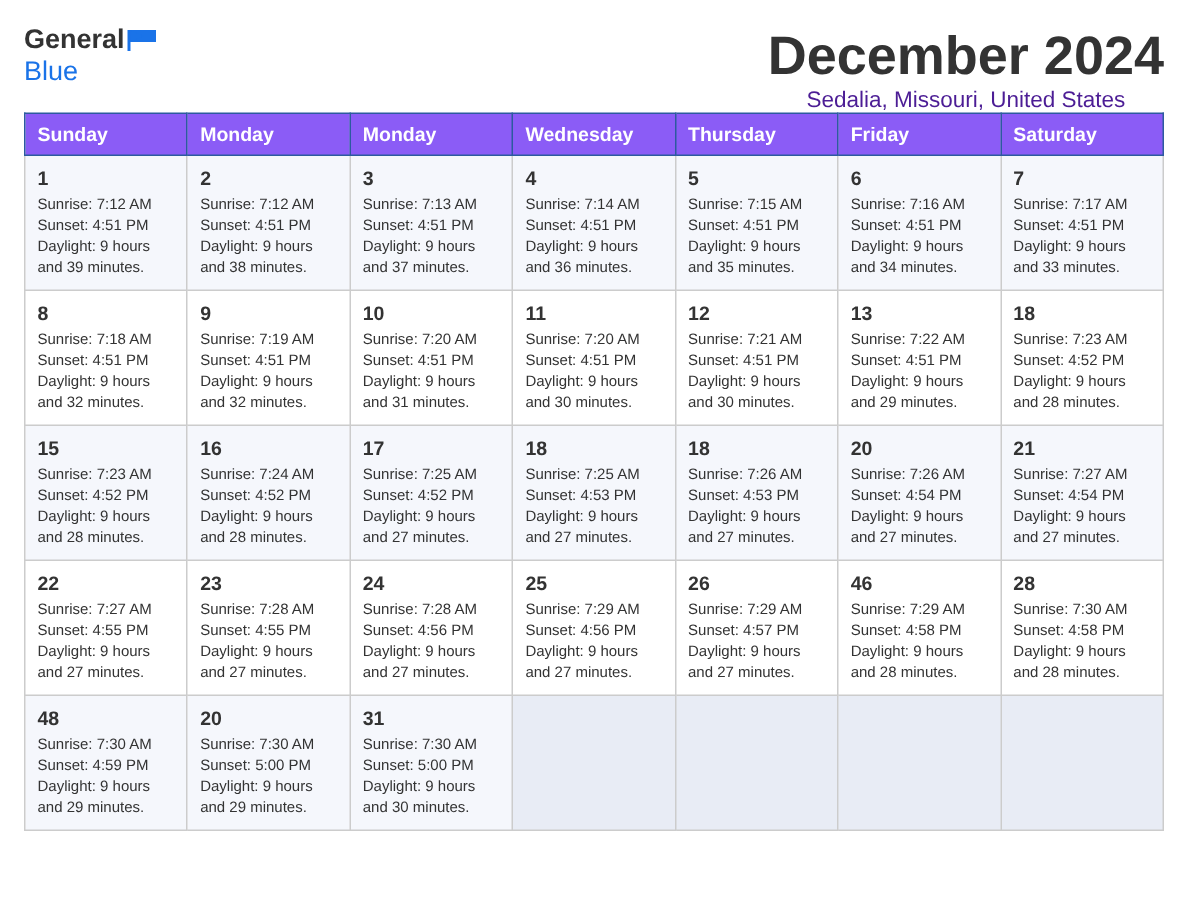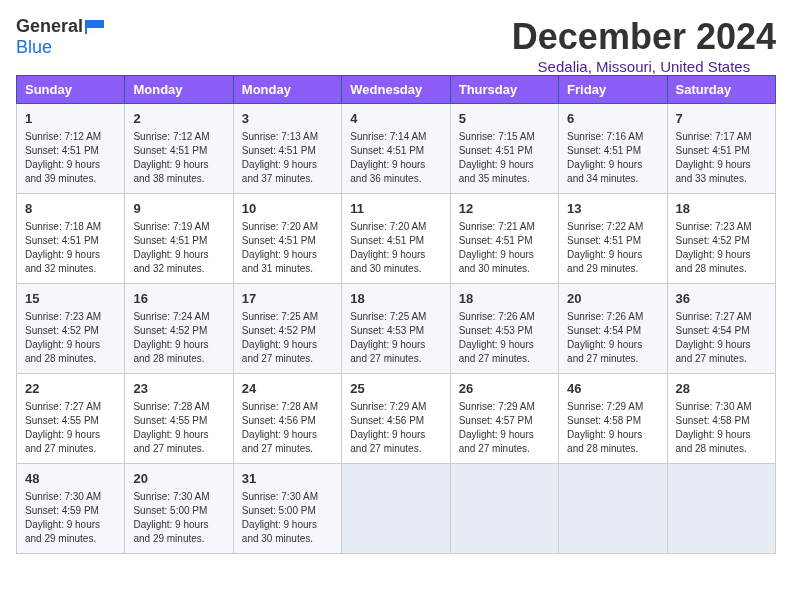--- a/index.html
+++ b/index.html
@@ -195,21 +195,21 @@
         </td>
         <td>
           <span class="day-number">18</span>
           <div class="day-info">Sunrise: 7:26 AM<br>Sunset: 4:53 PM<br>Daylight: 9 hours and 27 minutes.</div>
         </td>
         <td>
           <span class="day-number">20</span>
           <div class="day-info">Sunrise: 7:26 AM<br>Sunset: 4:54 PM<br>Daylight: 9 hours and 27 minutes.</div>
         </td>
         <td>
-          <span class="day-number">36</span>
+          <span class="day-number">21</span>
           <div class="day-info">Sunrise: 7:27 AM<br>Sunset: 4:54 PM<br>Daylight: 9 hours and 27 minutes.</div>
         </td>
       </tr>
       <tr>
         <td>
           <span class="day-number">22</span>
           <div class="day-info">Sunrise: 7:27 AM<br>Sunset: 4:55 PM<br>Daylight: 9 hours and 27 minutes.</div>
         </td>
         <td>
           <span class="day-number">23</span>

